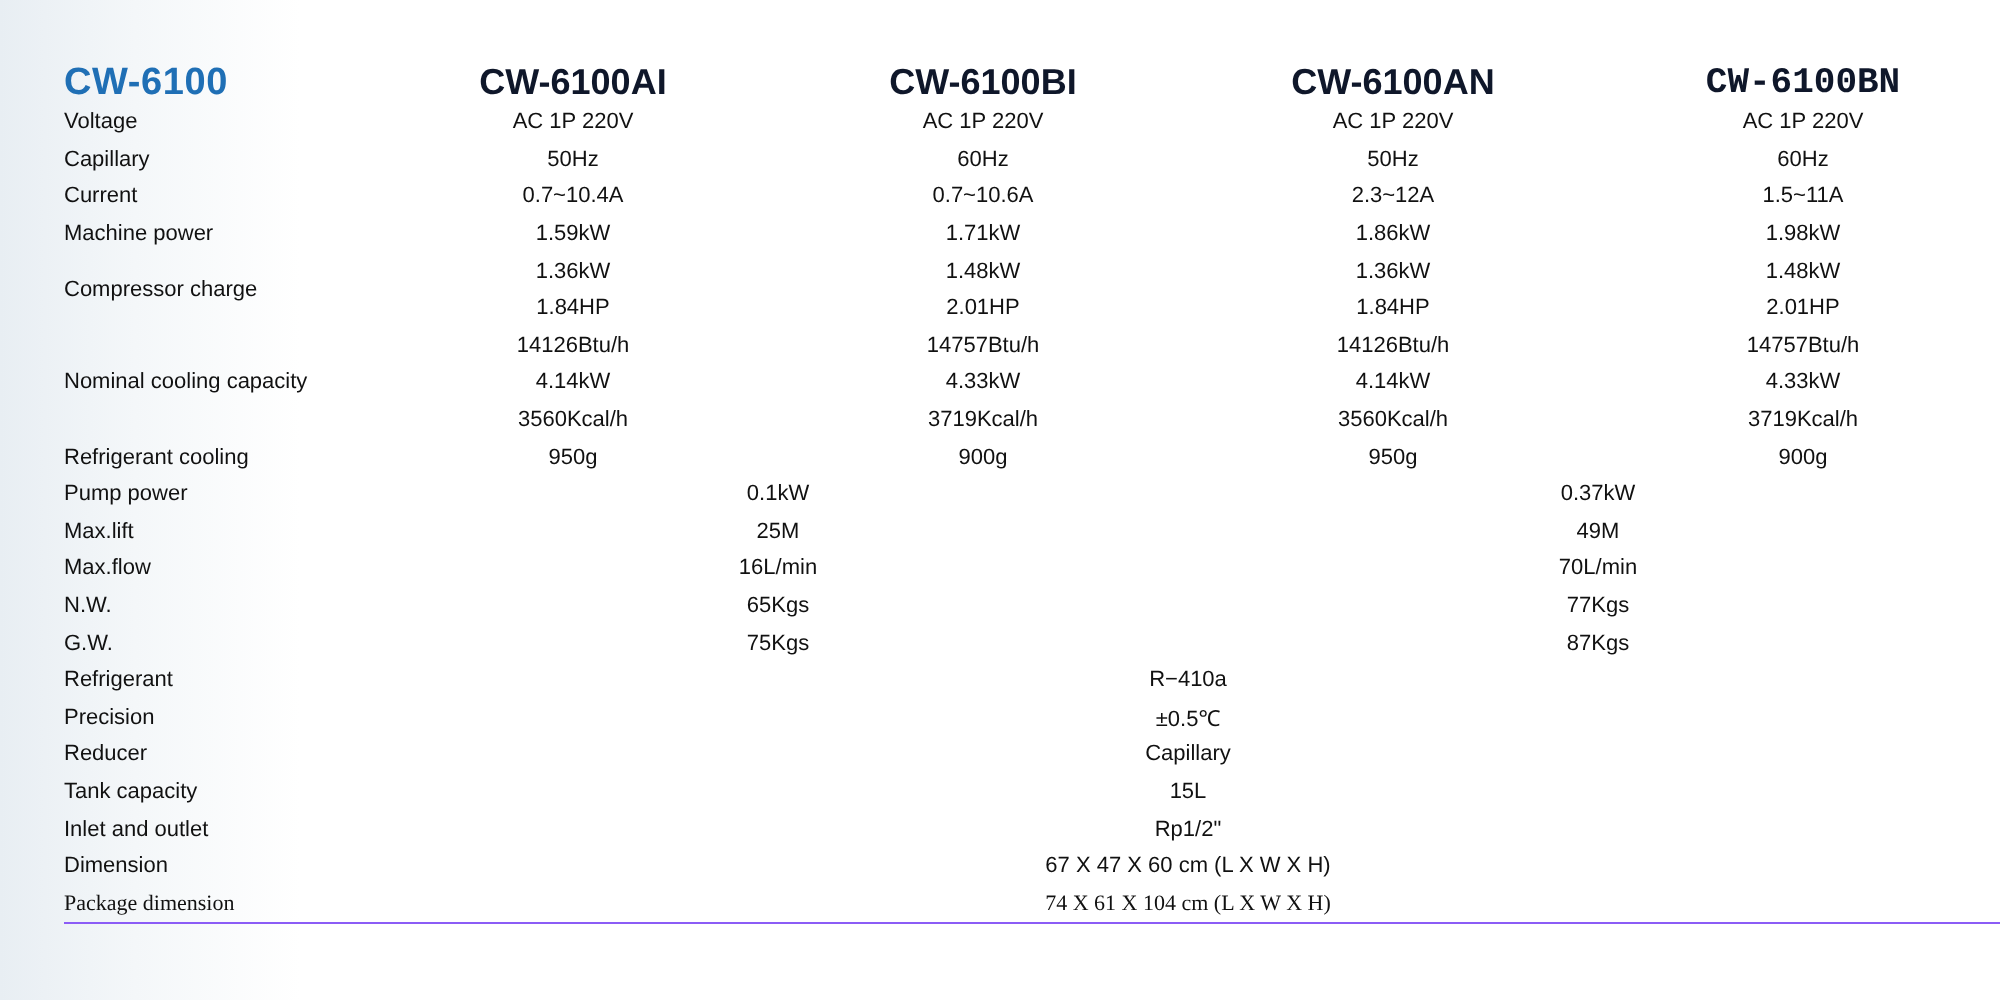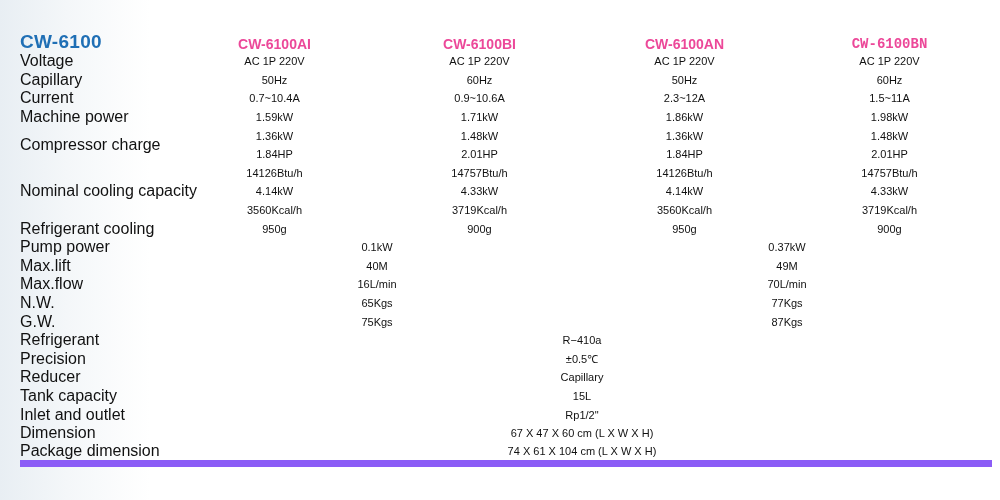--- a/index.html
+++ b/index.html
@@ -12,21 +12,21 @@
     background: #ffffff;
     font-family: "Liberation Sans", sans-serif;
     color: #1a1a1a;
     overflow: hidden;
   }
   .sheet {
     position: relative;
     width: 824px;
     height: 500px;
     box-sizing: border-box;
-    padding: 26px 14px 0 20px;
+    padding: 26px 14px 0 32px;
   }
   table.spec {
     width: 972px;
     border-collapse: collapse;
     table-layout: fixed;
     font-size: 12.5px;
   }
   table.spec td, table.spec th {
     border: 0;
     padding: 0;
@@ -34,21 +34,21 @@
   
   col.c-label { width: 152px; }
   col.c-data  { width: 205px; }
 
   tr.row {
     height: 18.6px;
   }
   td.label {
     text-align: left;
     padding-left: 4px;
-    font-size: 16px;
+    font-size: 11px;
     color: #111;
     border-bottom: 1px solid #cfd3d6;
     border-right: 1px solid #cfd3d6;
     vertical-align: middle;
     white-space: nowrap;
   }
   td.val {
     text-align: center;
     font-size: 11px;
     color: #111;
@@ -70,32 +70,32 @@
   }
   .model-title {
     color: #1f6fb5;
     font-size: 19px;
     font-weight: bold;
     letter-spacing: 0.3px;
     line-height: 20px;
   }
   td.head {
     text-align: center;
-    font-size: 14px;
+    font-size: 18px;
     font-weight: bold;
-    color: #ec4899;
+    color: #0f172a;
     border-bottom: 2px solid #7f8a93;
     border-right: 1px solid #cfd3d6;
     vertical-align: bottom;
     padding-bottom: 2px;
   }
   td.head.last { border-right: 0; font-family: Liberation Mono, monospace; }
 
   
-  tr.last-row td { border-bottom: 7px solid #8b5cf6; }
+  tr.last-row td { border-bottom: 1px solid #8b5cf6; font-family: Liberation Serif, serif; }
   .corner-grad {
     position: absolute;
     left: 0;
     top: 0;
     width: 150px;
     height: 500px;
     background: linear-gradient(to right, #e8eef3 0%, #f4f7f9 45%, #ffffff 100%);
     z-index: -1;
   }
 </style>
@@ -131,21 +131,21 @@
         <tr class="row">
           <td class="label">Capillary</td>
           <td class="val">50Hz</td>
           <td class="val">60Hz</td>
           <td class="val">50Hz</td>
           <td class="val last">60Hz</td>
         </tr>
         <tr class="row">
           <td class="label">Current</td>
           <td class="val">0.7~10.4A</td>
-          <td class="val">0.9~10.6A</td>
+          <td class="val">0.7~10.6A</td>
           <td class="val">2.3~12A</td>
           <td class="val last">1.5~11A</td>
         </tr>
         <tr class="row">
           <td class="label">Machine power</td>
           <td class="val">1.59kW</td>
           <td class="val">1.71kW</td>
           <td class="val">1.86kW</td>
           <td class="val last">1.98kW</td>
         </tr>
@@ -188,21 +188,21 @@
           <td class="val">950g</td>
           <td class="val last">900g</td>
         </tr>
         <tr class="row">
           <td class="label">Pump power</td>
           <td colspan="2" class="val">0.1kW</td>
           <td colspan="2" class="val last">0.37kW</td>
         </tr>
         <tr class="row">
           <td class="label">Max.lift</td>
-          <td colspan="2" class="val">40M</td>
+          <td colspan="2" class="val">25M</td>
           <td colspan="2" class="val last">49M</td>
         </tr>
         <tr class="row">
           <td class="label">Max.flow</td>
           <td colspan="2" class="val">16L/min</td>
           <td colspan="2" class="val last">70L/min</td>
         </tr>
         <tr class="row">
           <td class="label">N.W.</td>
           <td colspan="2" class="val">65Kgs</td>

